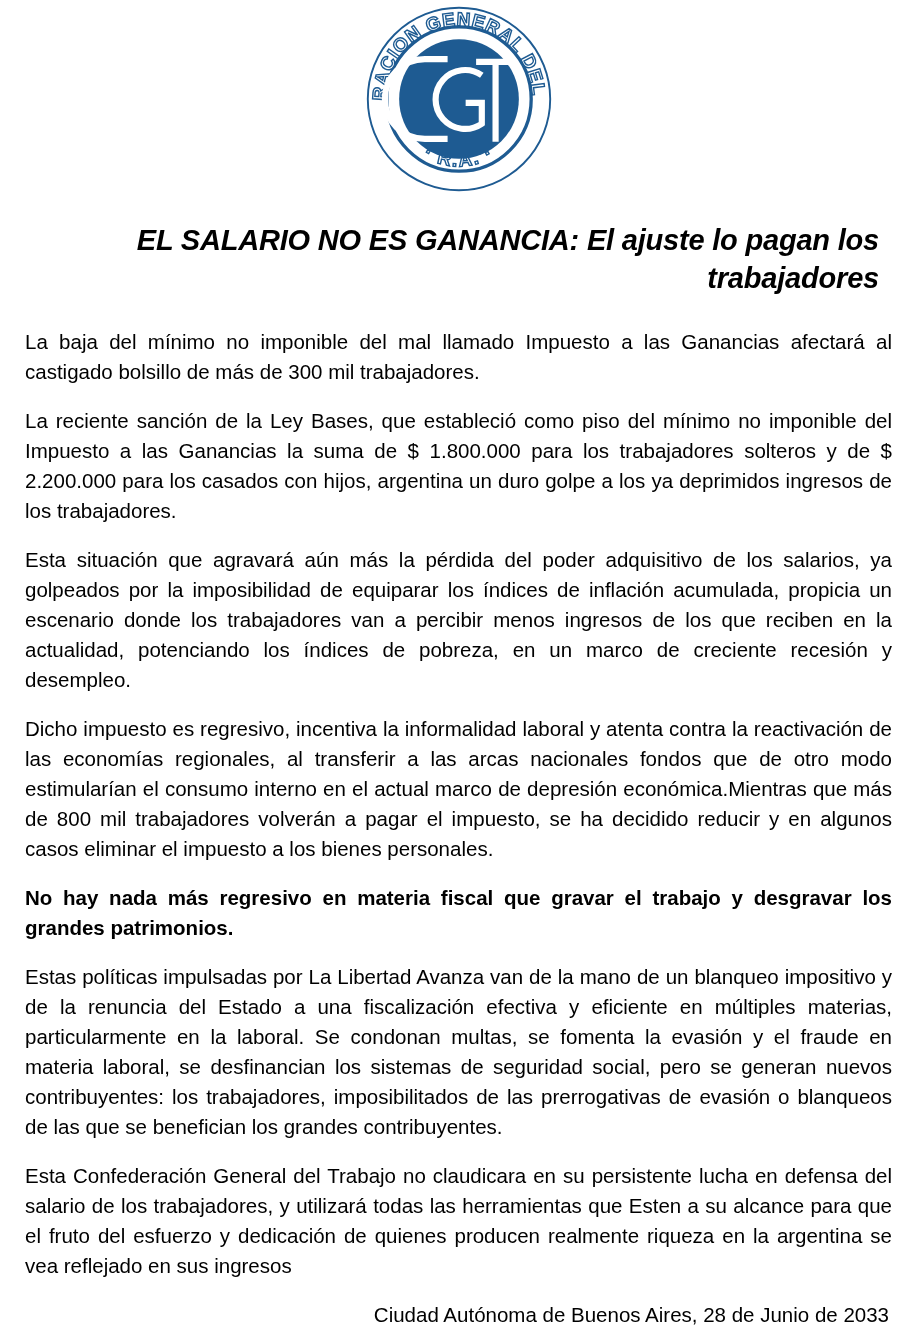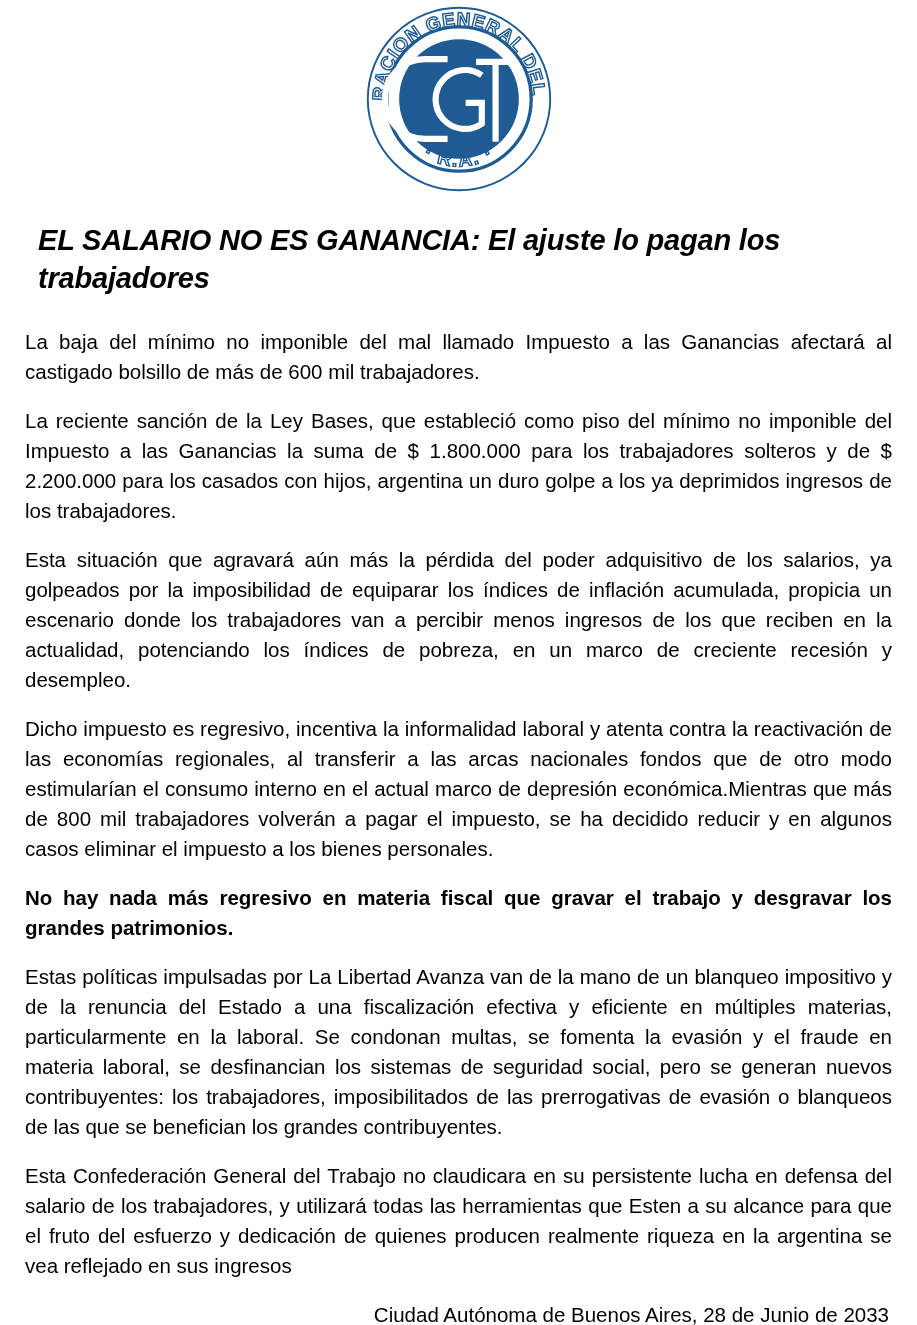--- a/index.html
+++ b/index.html
@@ -36,21 +36,21 @@
     display: block;
   }
 
   
   .doc-title {
     margin: 28px 38px 0 38px;
     font-size: 29px;
     line-height: 1.30;
     font-weight: bold;
     font-style: italic;
-    text-align: left;
+    text-align: right;
     letter-spacing: -0.2px;
     color: #000;
   }
 
   
   .body-block {
     margin: 0;
     padding: 30px 25px 0 25px;
     box-sizing: border-box;
   }
@@ -112,21 +112,21 @@
         <path d="M 248,150 A 62,62 0 1 0 248,252 L 248,208 L 214,208"></path>
 
         <path d="M 236,122 L 318,122 M 277,122 L 277,290"></path>
       </g>
     </svg>
   </div>
 
   <h1 class="doc-title">EL SALARIO NO ES GANANCIA: El ajuste lo pagan los trabajadores</h1>
 
   <div class="body-block">
-    <p class="para">La baja del mínimo no imponible del mal llamado Impuesto a las Ganancias afectará al castigado bolsillo de más de 600 mil trabajadores.</p>
+    <p class="para">La baja del mínimo no imponible del mal llamado Impuesto a las Ganancias afectará al castigado bolsillo de más de 300 mil trabajadores.</p>
     <p class="para">La reciente sanción de la Ley Bases, que estableció como piso del mínimo no imponible del Impuesto a las Ganancias la suma de $ 1.800.000 para los trabajadores solteros y de $ 2.200.000 para los casados con hijos, argentina un duro golpe a los ya deprimidos ingresos de los trabajadores.</p>
     <p class="para">Esta situación que agravará aún más la pérdida del poder adquisitivo de los salarios, ya golpeados por la imposibilidad de equiparar los índices de inflación acumulada, propicia un escenario donde los trabajadores van a percibir menos ingresos de los que reciben en la actualidad, potenciando los índices de pobreza, en un marco de creciente recesión y desempleo.</p>
     <p class="para">Dicho impuesto es regresivo, incentiva la informalidad laboral y atenta contra la reactivación de las economías regionales, al transferir a las arcas nacionales fondos que de otro modo estimularían el consumo interno en el actual marco de depresión económica.Mientras que más de 800 mil trabajadores volverán a pagar el impuesto, se ha decidido reducir y en algunos casos eliminar el impuesto a los bienes personales.</p>
     <p class="para bold">No hay nada más regresivo en materia fiscal que gravar el trabajo y desgravar los grandes patrimonios.</p>
     <p class="para">Estas políticas impulsadas por La Libertad Avanza van de la mano de un blanqueo impositivo y de la renuncia del Estado a una fiscalización efectiva y eficiente en múltiples materias, particularmente en la laboral. Se condonan multas, se fomenta la evasión y el fraude en materia laboral, se desfinancian los sistemas de seguridad social, pero se generan nuevos contribuyentes: los trabajadores, imposibilitados de las prerrogativas de evasión o blanqueos de las que se benefician los grandes contribuyentes.</p>
     <p class="para last">Esta Confederación General del Trabajo no claudicara en su persistente lucha en defensa del salario de los trabajadores, y utilizará todas las herramientas que Esten a su alcance para que el fruto del esfuerzo y dedicación de quienes producen realmente riqueza en la argentina se vea reflejado en sus ingresos</p>
   </div>
 
   <div class="dateline">Ciudad Autónoma de Buenos Aires, 28 de Junio de 2033</div>
 

